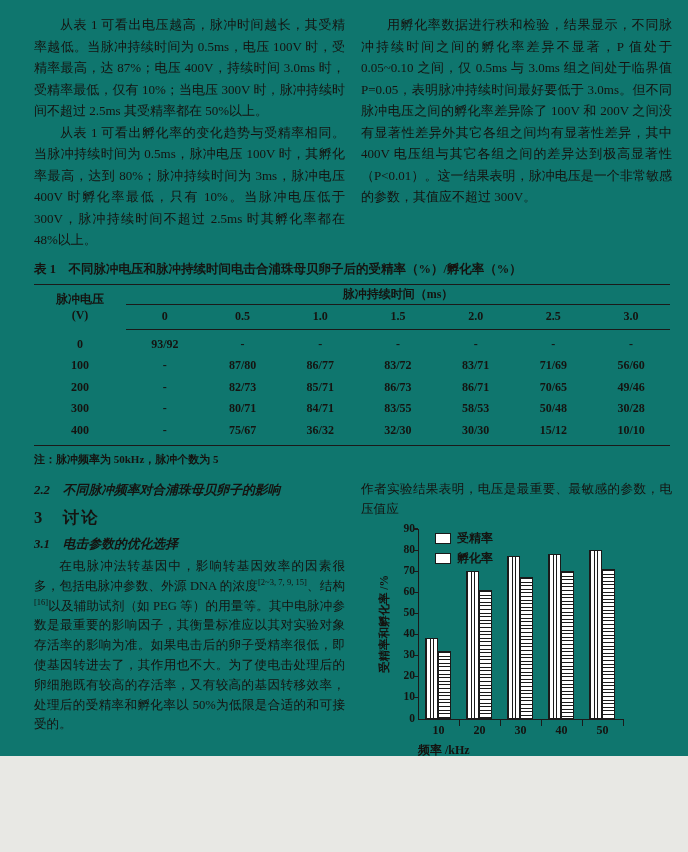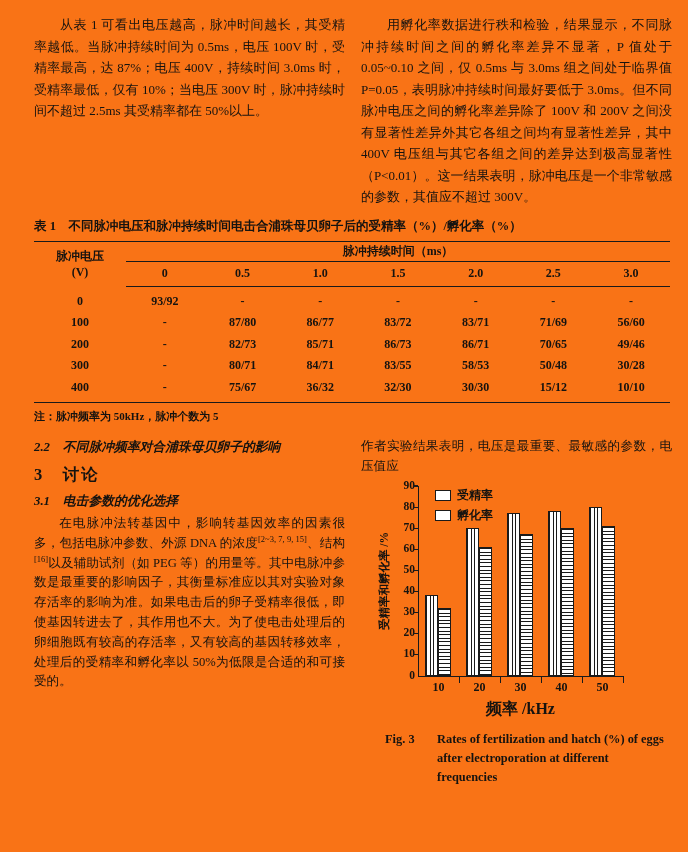--- a/index.html
+++ b/index.html
@@ -1,18 +1,18 @@
 <!DOCTYPE html>
 <html><head>
 <meta charset="utf-8">
 <style>
   html,body{margin:0;padding:0;background:#e8e8e4;}
   .page{
-    position:relative; width:688px; height:852px; margin:0 auto;
-    background:#f97316; overflow:hidden; box-sizing:border-box;
+    position:relative; width:688px; height:756px; margin:0 auto;
+    background:#0f766e; overflow:hidden; box-sizing:border-box;
     padding:14px 16px 0 34px;
     font-family:"Liberation Serif","DejaVu Serif",serif;
     color:#151310;
   }
   .two-col{display:flex; gap:16px;}
   .col{width:311px;}
   .para{font-size:13px; line-height:21.5px; text-align:justify; margin:0; text-justify:inter-character;}
   .para.indent{text-indent:2em;}
   .bottom .para{font-size:12.6px; line-height:19.8px;}
   .sup{font-size:8.5px; vertical-align:super; line-height:0;}
@@ -61,36 +61,37 @@
   .xtick{position:absolute; bottom:-7px; width:1.2px; height:6px; background:#1a1a1a;}
   .bar{position:absolute; bottom:0; width:13px; border:1px solid #1a1a1a; box-sizing:border-box; background-color:#fff;}
   .pat-vertical{background-image:repeating-linear-gradient(90deg,#1a1a1a 0,#1a1a1a 1px,rgba(0,0,0,0) 1px,rgba(0,0,0,0) 3.6px);}
   .pat-horizontal{background-image:repeating-linear-gradient(180deg,#1a1a1a 0,#1a1a1a 1px,rgba(0,0,0,0) 1px,rgba(0,0,0,0) 3.6px);}
   .legend{position:absolute; top:1px; left:16px;}
   .legend-row{display:flex; align-items:center; margin-bottom:3px;}
   .legend-swatch{width:16px; height:11px; border:1px solid #1a1a1a; box-sizing:border-box; margin-right:6px; background:#fff;}
   .legend-label{font-size:12px; font-weight:600;}
   .xlabels{display:flex; margin-left:57px; width:205px; font-weight:600;}
   .xlabels span{flex:1; text-align:center; font-size:12px; margin-top:3px;}
-  .xaxis-title{margin-left:57px; width:205px; text-align:center; font-size:16px; font-weight:600; margin-top:4px;}
+  .xaxis-title{margin-left:57px; width:205px; font-size:12px; font-weight:600; margin-top:4px;}
 
   .figcaps{margin-top:10px;}
   .figcap-zh{font-size:12.4px; font-weight:bold; line-height:19px; margin-left:2px;}
   .figcap-en{display:flex; font-size:12.4px; font-weight:bold; line-height:19px; margin-top:3px; margin-left:24px; width:280px;}
   .figcap-en .flabel{flex:0 0 52px;}
   .figcap-en .ftext{flex:1;}
 </style>
 </head>
 <body>
 
 <div class="page">
 
   <div class="two-col">
     <div class="col">
       <p class="para indent">从表 1 可看出电压越高，脉冲时间越长，其受精率越低。当脉冲持续时间为 0.5ms，电压 100V 时，受精率最高，达 87%；电压 400V，持续时间 3.0ms 时，受精率最低，仅有 10%；当电压 300V 时，脉冲持续时间不超过 2.5ms 其受精率都在 50%以上。</p>
+      <p class="para indent">从表 1 可看出孵化率的变化趋势与受精率相同。当脉冲持续时间为 0.5ms，脉冲电压 100V 时，其孵化率最高，达到 80%；脉冲持续时间为 3ms，脉冲电压 400V 时孵化率最低，只有 10%。当脉冲电压低于 300V，脉冲持续时间不超过 2.5ms 时其孵化率都在 48%以上。</p>
     </div>
     <div class="col">
       <p class="para indent">用孵化率数据进行秩和检验，结果显示，不同脉冲持续时间之间的孵化率差异不显著，P 值处于 0.05~0.10 之间，仅 0.5ms 与 3.0ms 组之间处于临界值 P=0.05，表明脉冲持续时间最好要低于 3.0ms。但不同脉冲电压之间的孵化率差异除了 100V 和 200V 之间没有显著性差异外其它各组之间均有显著性差异，其中 400V 电压组与其它各组之间的差异达到极高显著性（P&lt;0.01）。这一结果表明，脉冲电压是一个非常敏感的参数，其值应不超过 300V。</p>
     </div>
   </div>
 
   <div class="table-block">
     <div class="tcap-zh">表 1　不同脉冲电压和脉冲持续时间电击合浦珠母贝卵子后的受精率（%）/孵化率（%）</div>
     <table class="dtable">
       <thead>

